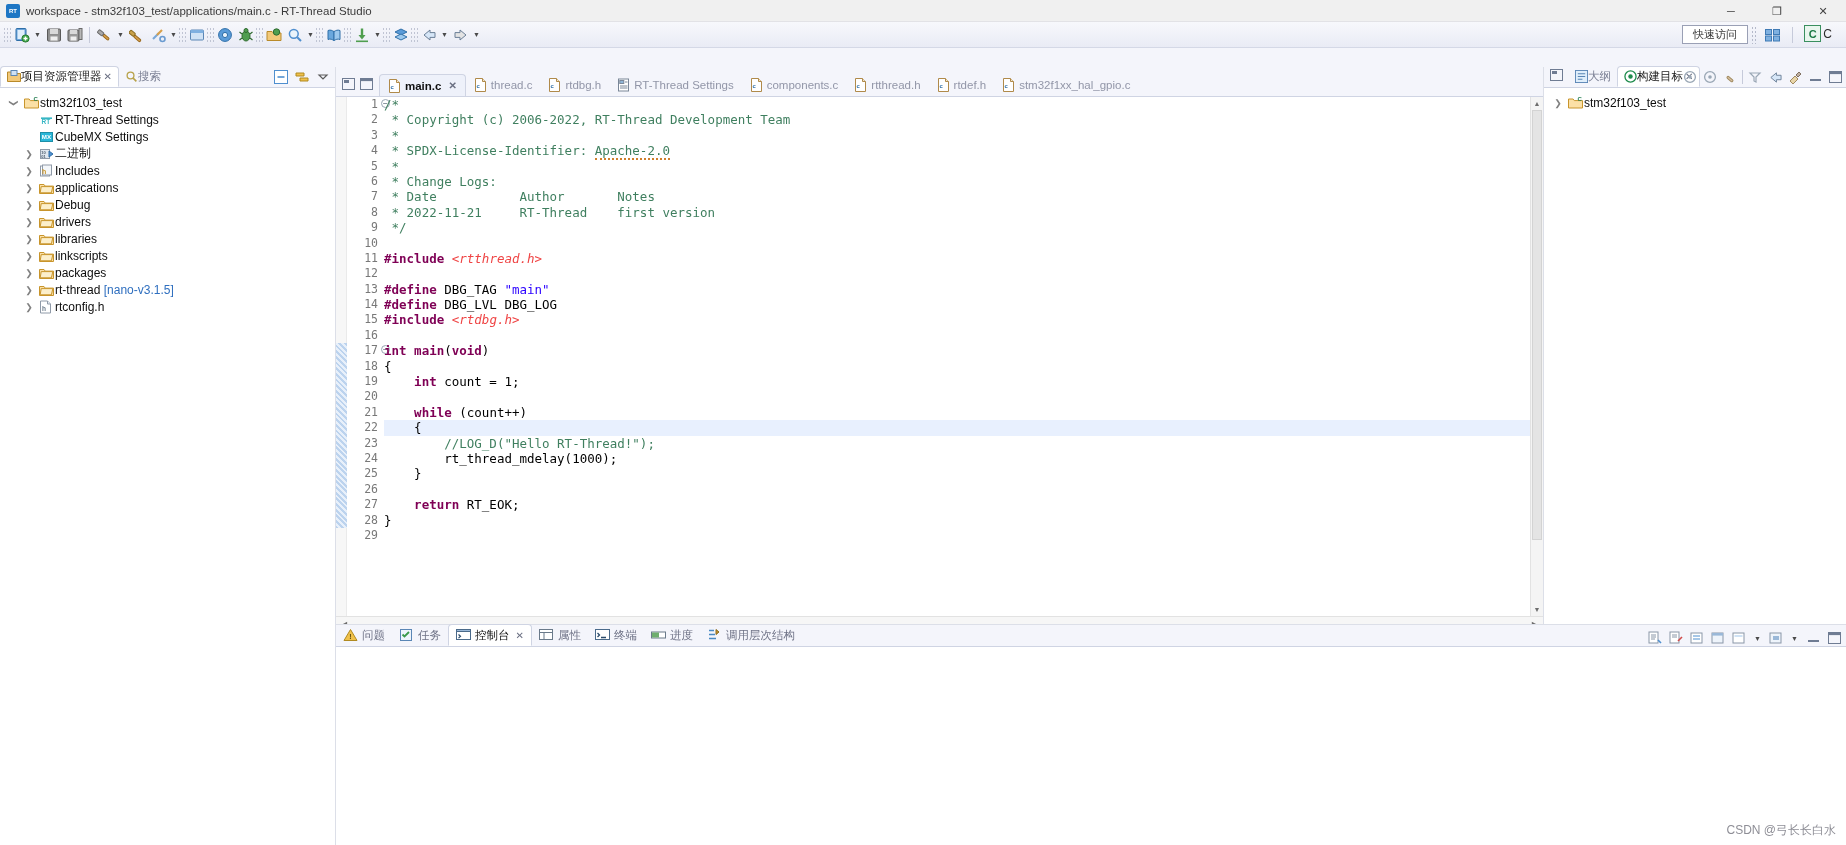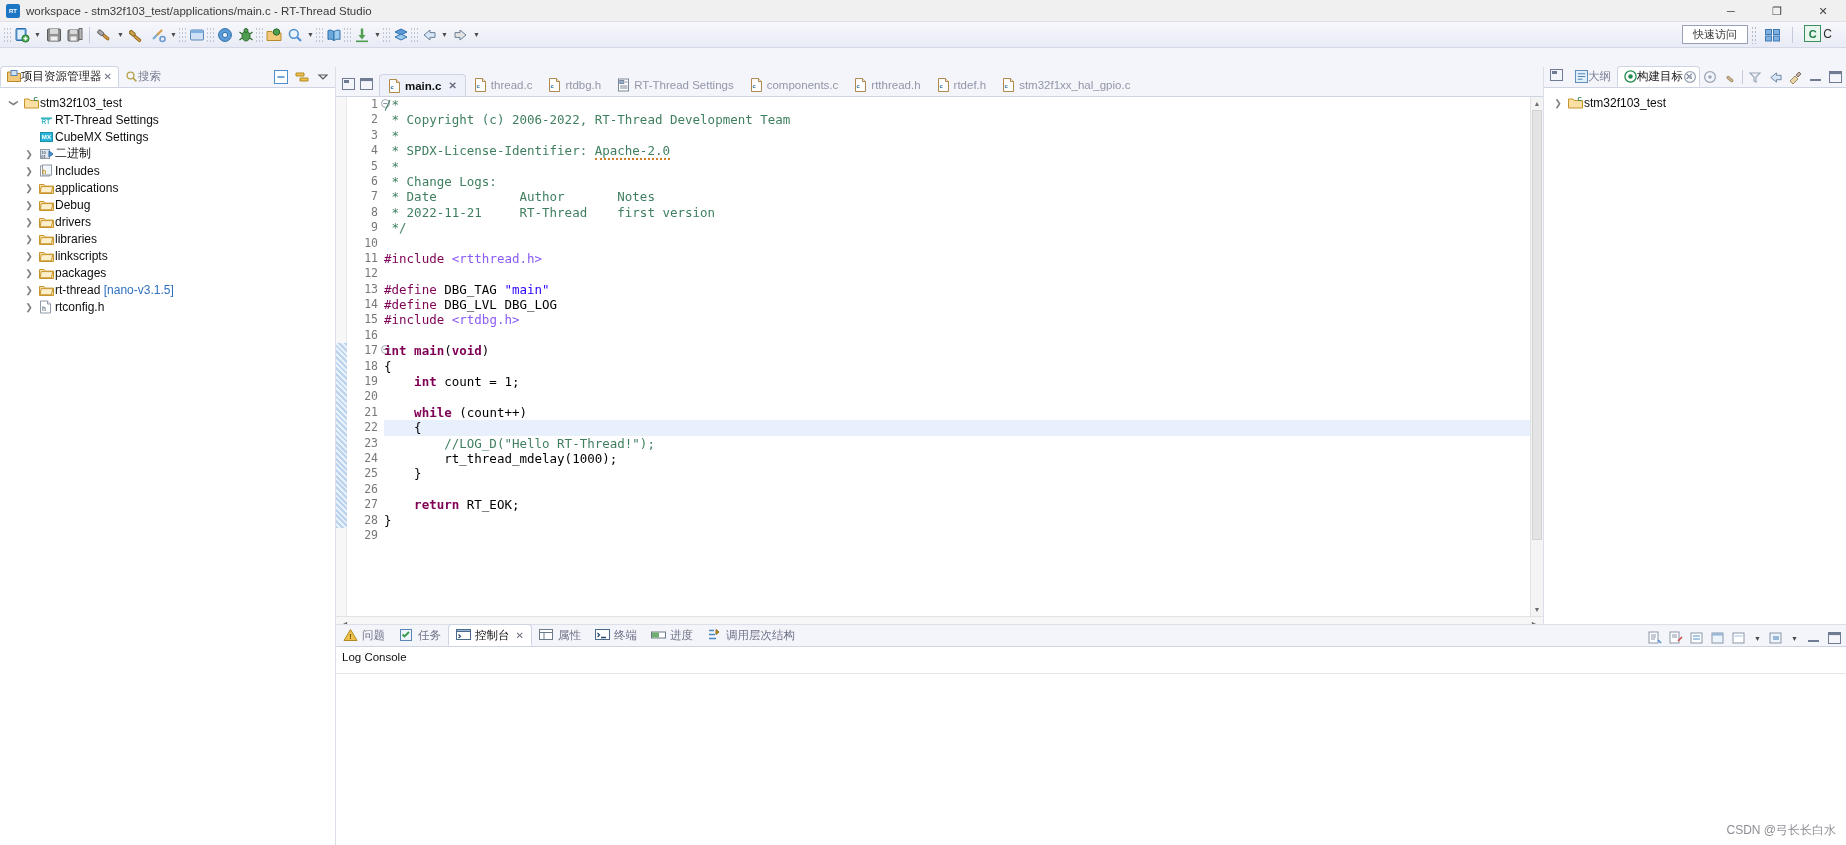--- a/index.html
+++ b/index.html
@@ -113,22 +113,22 @@
   .gutter-line { height: 15.4px; text-align: right; padding-right: 3px; font-size: 11.5px;
                  color: #787878; font-family: "DejaVu Sans Mono", monospace; }
   .code-lines { flex: 1; position: relative; font-family: "DejaVu Sans Mono", monospace;
                 font-size: 12.5px; line-height: 15.4px; white-space: pre; padding-left: 3px;
                 color: #000; }
   .cl { height: 15.4px; }
   .cl.hl { background: #e8f0fe; }
   .kw { color: #7f0055; font-weight: bold; }
   .cmt { color: #3f7f5f; }
   .str { color: #2a00ff; }
-  .pp { color: #7f0055; font-weight: normal; }
-  .inc { color: #8b5cf6; }
+  .pp { color: #7f0055; font-weight: bold; }
+  .inc { color: #ef4444; font-style: italic; }
   .spell { border-bottom: 2px dotted #d07f2c; }
 
   .vscroll { position: absolute; right: 0; top: 22px; bottom: 16px; width: 13px;
              background: #f4f4f4; border-left: 1px solid #e2e2e2; }
   .vscroll .up, .vscroll .down { height: 13px; display: flex; align-items: center;
                                  justify-content: center; font-size: 7px; color: #6d6d6d; }
   .vscroll .thumb { position: absolute; top: 13px; left: 1px; right: 1px; height: 430px;
                     background: #e4e4e4; border: 1px solid #d3d3d3; }
   .hscroll { position: absolute; left: 0; right: 0; bottom: 0; height: 16px; background: #f6f6f6;
              border-top: 1px solid #e2e2e2; display: flex; justify-content: space-between;
@@ -823,21 +823,17 @@
               </svg>
           </span>
           <span class="vt-ico">
             <svg width="13" height="12" viewBox="0 0 13 12">
                 <rect x="0.5" y="0.5" width="12" height="11" fill="none" stroke="#6f7c93"></rect>
                 <rect x="0.5" y="0.5" width="12" height="2.6" fill="#6f7c93"></rect>
               </svg>
           </span>
         </div>
       </div>
-      <div class="console-body">
-        <div class="console-title">Log Console</div>
-        <div class="console-divider"></div>
-      </div>
       <div class="watermark">CSDN @弓长长白水</div>
     </div>
 
   </div>
 </div>
 
 </body></html>

